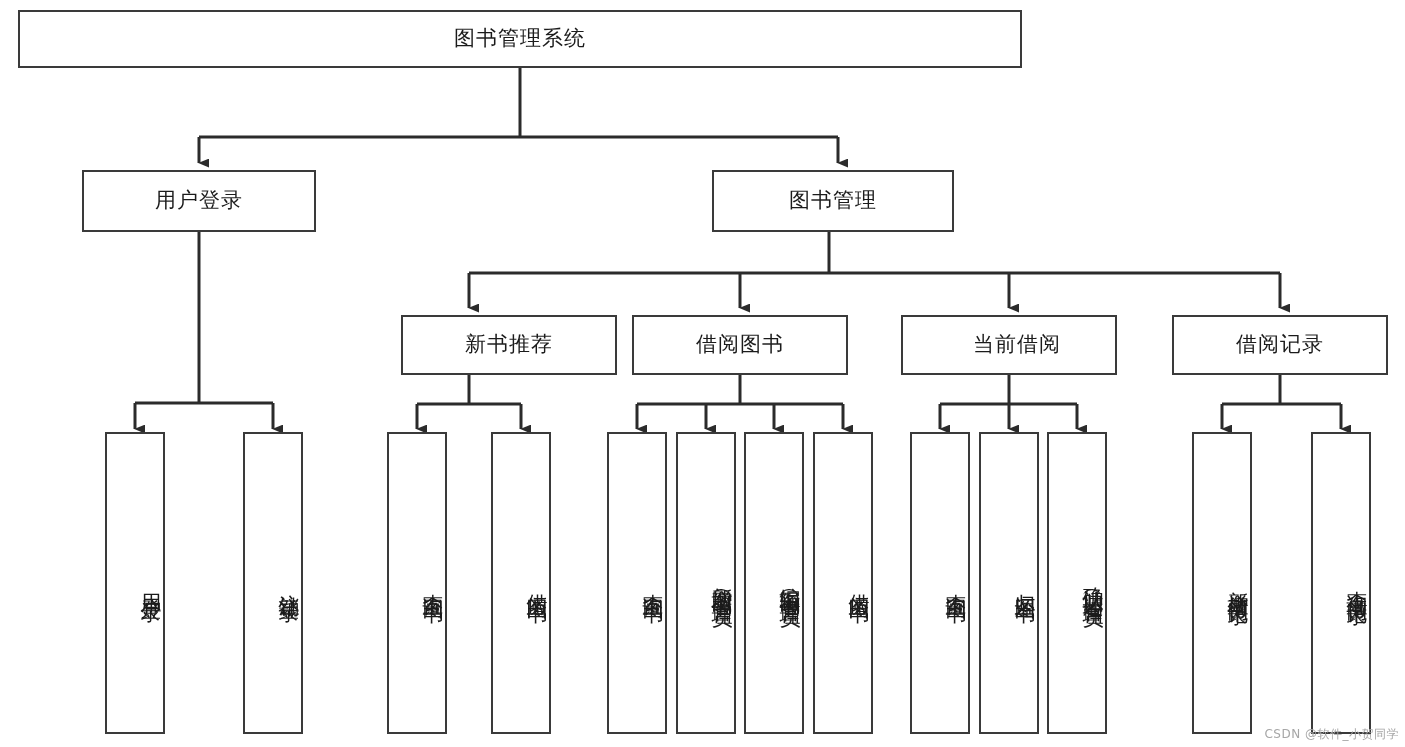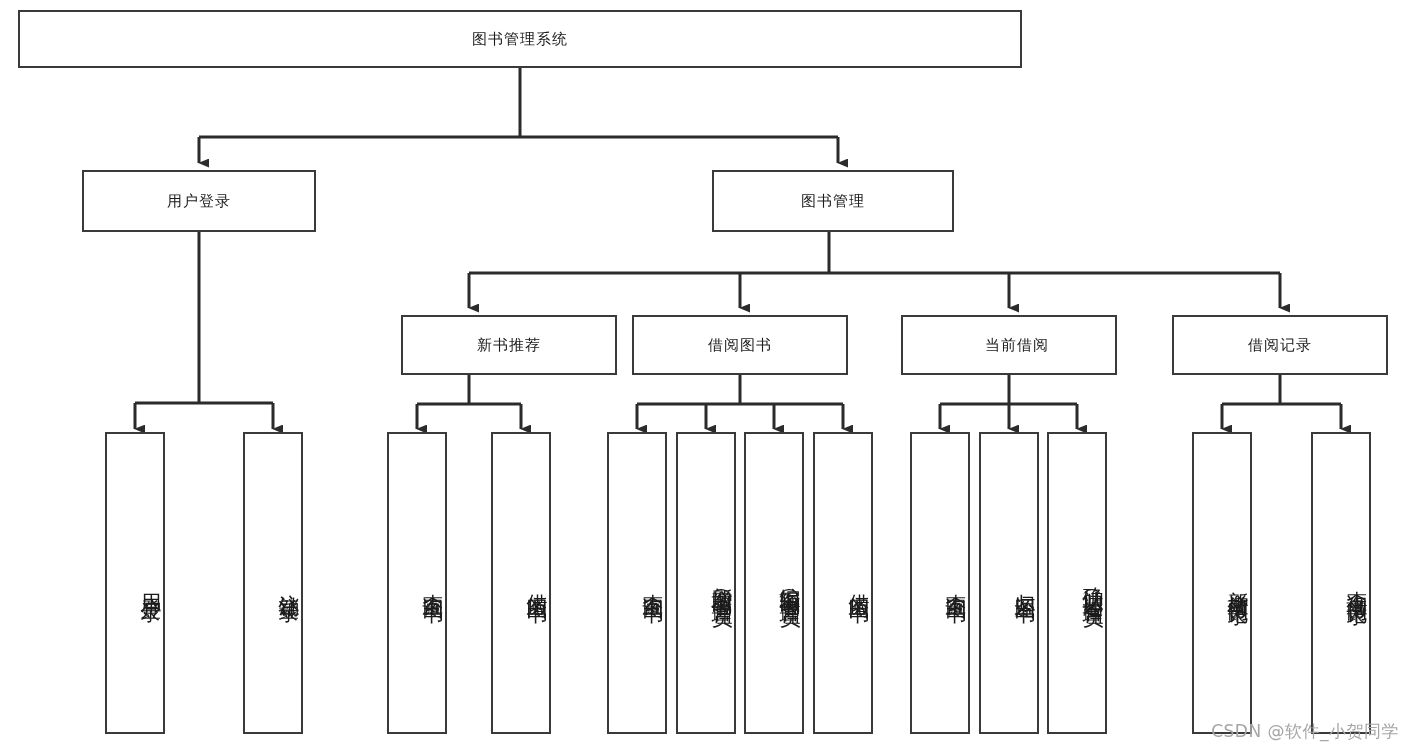--- a/index.html
+++ b/index.html
@@ -30,21 +30,21 @@
     box-sizing: border-box;
     background: #ffffff;
     border: 2px solid #3a3a3a;
     display: flex;
     align-items: center;
     justify-content: center;
     color: #1b1b1b;
     z-index: 2;
   }
   .node.h {
-    font-size: 15px;
+    font-size: 21px;
     letter-spacing: 1px;
     line-height: 1.2;
   }
   .node.v {
     font-size: 21px;
     writing-mode: vertical-rl;
     text-orientation: upright;
     letter-spacing: 3px;
     line-height: 1.15;
     padding-top: 4px;
@@ -58,21 +58,21 @@
   }
   .node.v .label {
     writing-mode: vertical-rl;
     text-orientation: upright;
     text-align: left;
   }
   #watermark {
     position: absolute;
     right: 6px;
     bottom: 4px;
-    font-size: 17px;
+    font-size: 12px;
     color: #a6a6a6;
     letter-spacing: 0.5px;
     z-index: 5;
     white-space: nowrap;
     margin-top: 12px;
   }
 </style>
 </head>
 <body>
 

